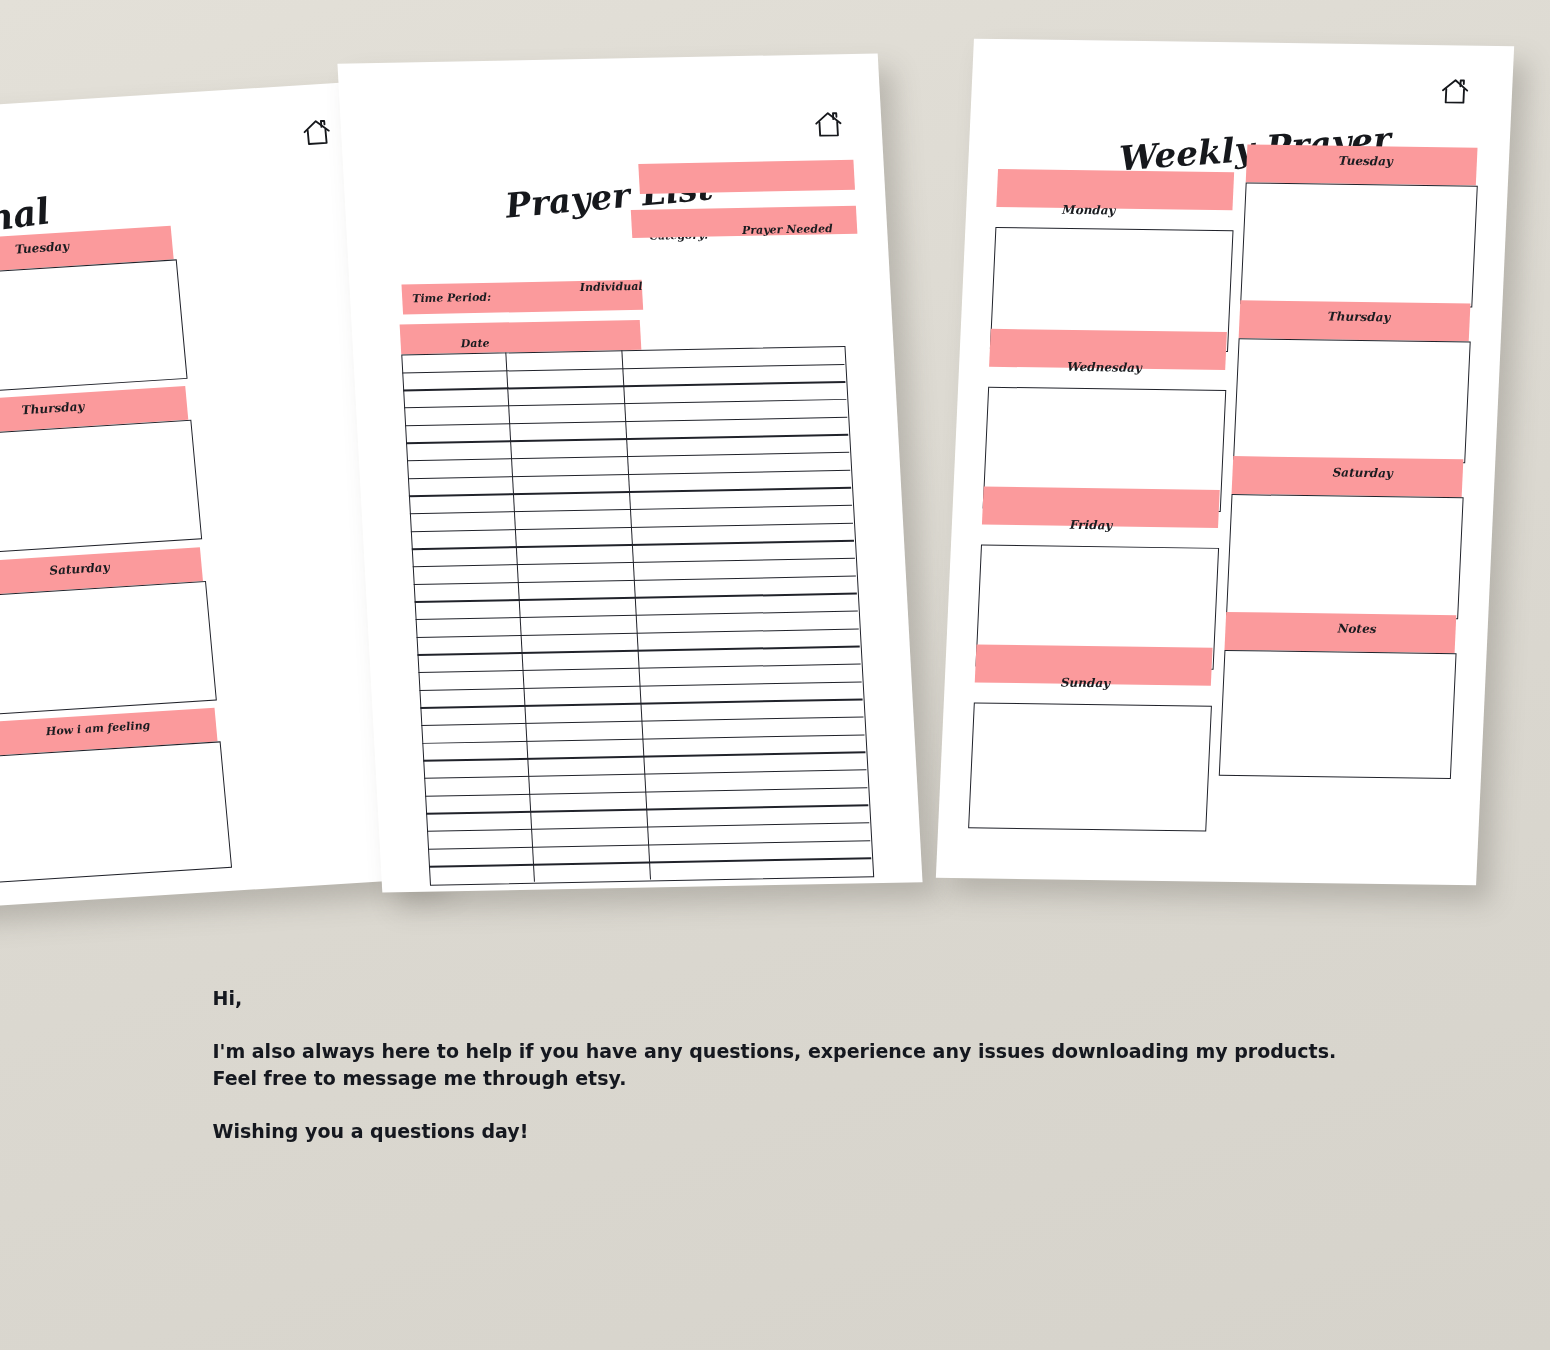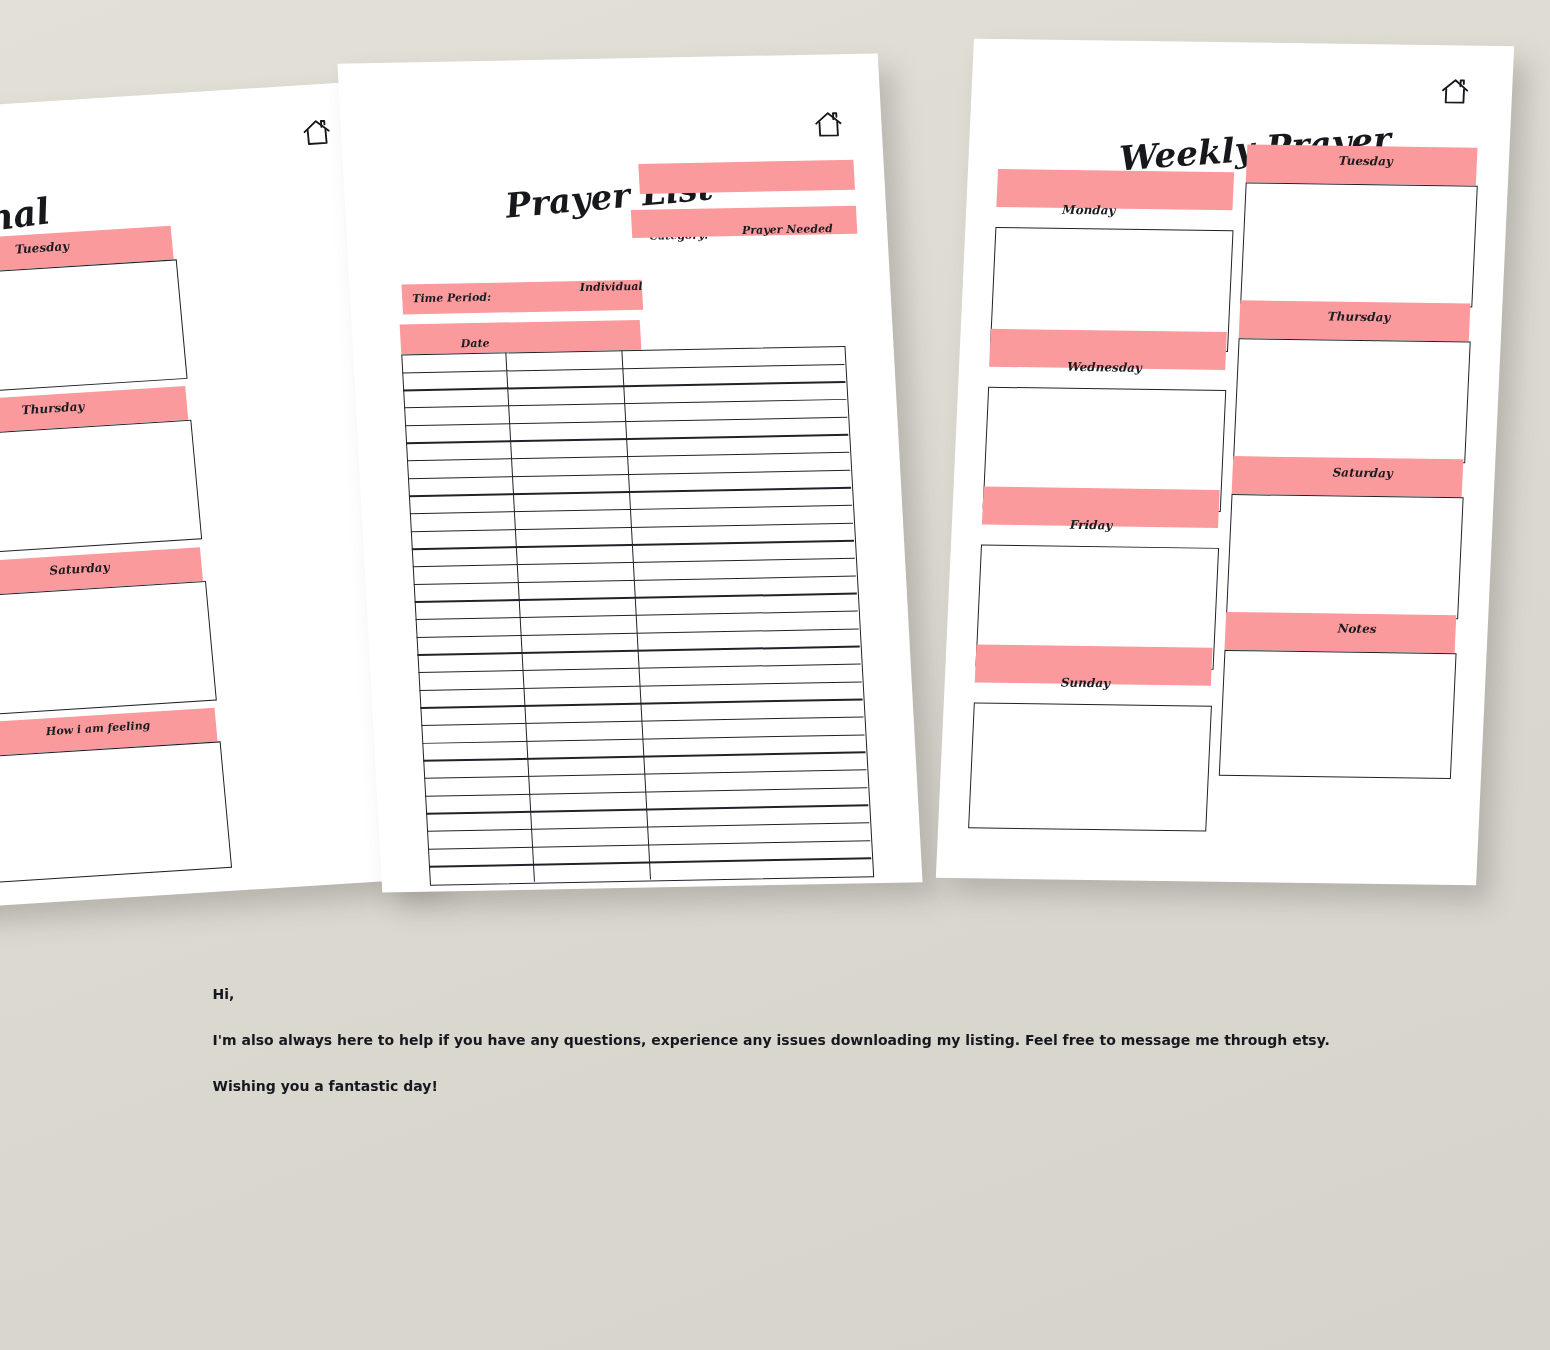--- a/index.html
+++ b/index.html
@@ -124,21 +124,21 @@
     color: #e8573f;
     margin: 0 0 34px 0;
     font-family: "DejaVu Sans", sans-serif;
   }
   .welcome-copy {
     margin: 0 auto;
     width: 1125px;
     color: #15181f;
     font-family: "DejaVu Sans", sans-serif;
     font-weight: 700;
-    font-size: 14px;
+    font-size: 19px;
     line-height: 1.42;
   }
   .welcome-copy p { margin: 0 0 26px 0; }
 </style>
 </head>
 <body>
 
 <div class="stage">
 
   <div class="sheet" id="sheet-gratitude">
@@ -282,18 +282,18 @@
       <div class="pink" style="left:278px; top:570px; width:230px; height:38px;"></div>
       <div class="pinklabel" style="left:390px; top:578px; font-size:12px;">Notes</div>
       <div class="boxline" style="left:278px; top:608px; width:230px; height:124px;"></div>
 
     </div>
   </div>
 
   <div id="welcome-block">
     <div class="welcome-copy">
       <p>Hi,</p>
-      <p>I'm also always here to help if you have any questions, experience any issues downloading my listing. Feel free to message me through etsy.</p>
-      <p>Wishing you a fantastic day!</p>
+      <p>I'm also always here to help if you have any questions, experience any issues downloading my products. Feel free to message me through etsy.</p>
+      <p>Wishing you a questions day!</p>
     </div>
   </div>
 
 </div>
 
 </body></html>

